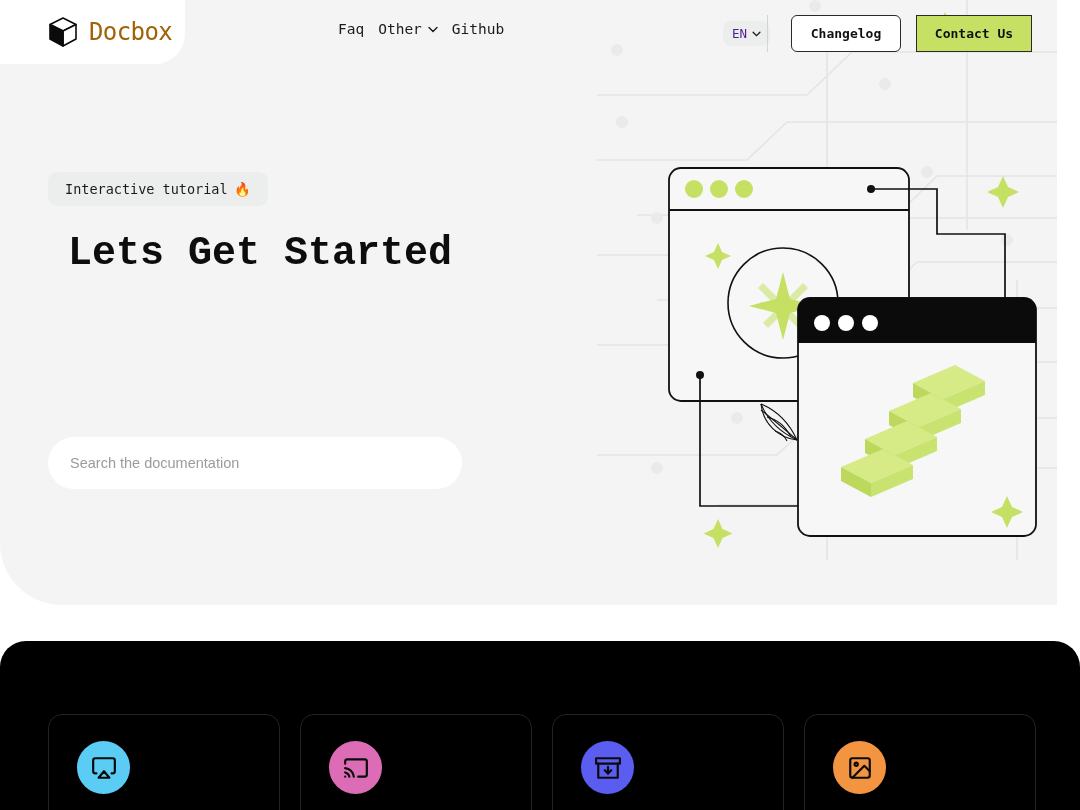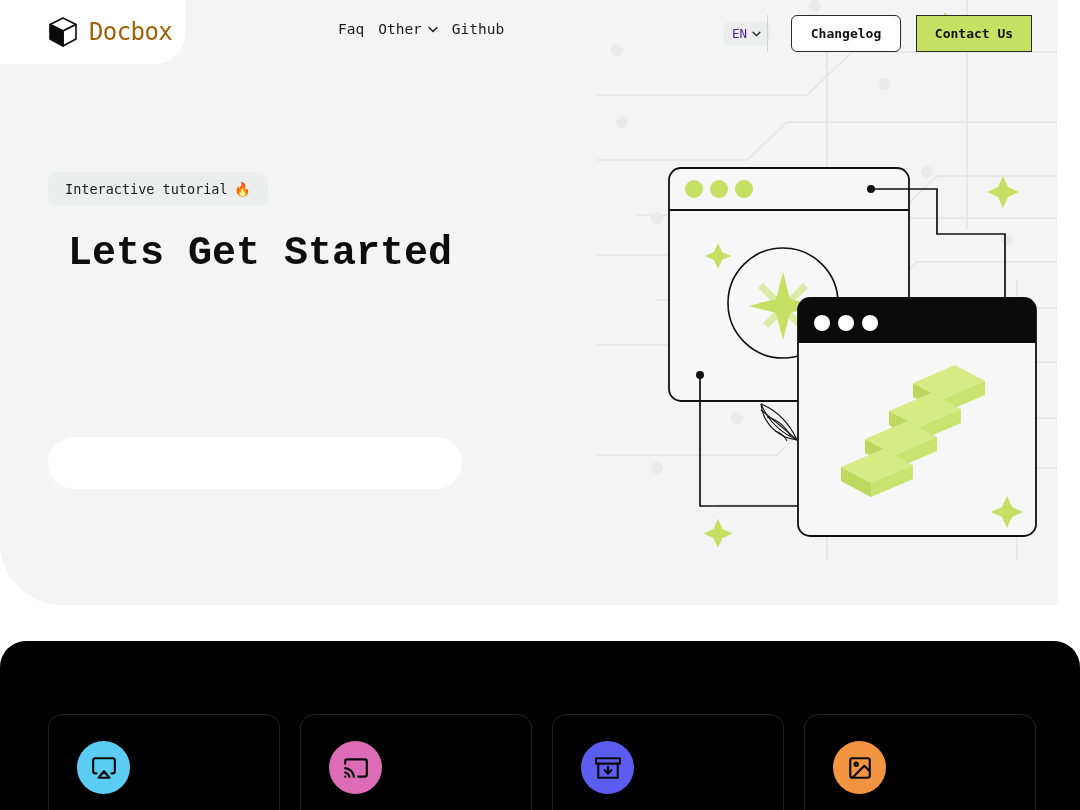--- a/index.html
+++ b/index.html
@@ -224,20 +224,21 @@
       <span>Interactive tutorial</span>
       <span>🔥</span>
     </div>
 
     <h1 class="headline">
       <span>Lets Get Started</span><br>
     </h1>
 
 
     <div class="search-wrap">
+      <input class="search-input" type="text" placeholder="Search the documentation" style="">
     </div>
   </div>
 
   <div class="header">
     <div class="logo-panel">
       <svg width="30" height="32" viewBox="0 0 30 32">
         <path d="M15 2 L28 8.5 L28 23 L15 30 L2 23 L2 8.5 Z" fill="#0b0b0b"></path>
         <path d="M15 2 L28 8.5 L15 15 L2 8.5 Z" fill="#ffffff" stroke="#0b0b0b" stroke-width="1.6" stroke-linejoin="round"></path>
         <path d="M15 15 L28 8.5 L28 23 L15 30 Z" fill="#ffffff" stroke="#0b0b0b" stroke-width="1.6" stroke-linejoin="round"></path>
         <path d="M15 15 L2 8.5 L2 23 L15 30 Z" fill="#0b0b0b" stroke="#0b0b0b" stroke-width="1.6" stroke-linejoin="round"></path>

